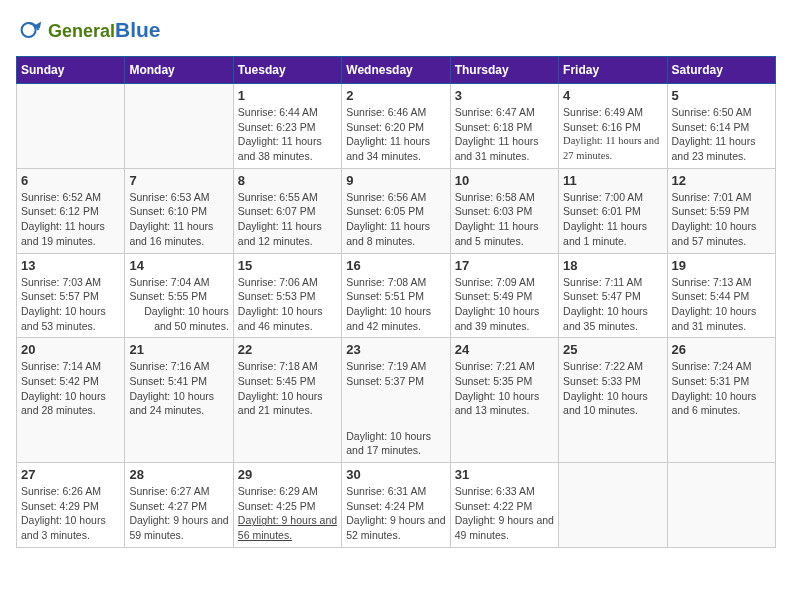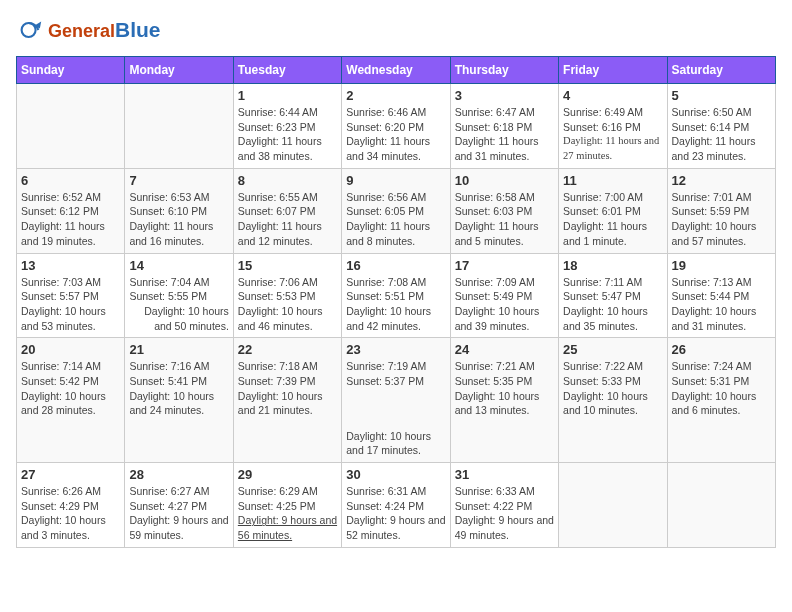--- a/index.html
+++ b/index.html
@@ -36,21 +36,21 @@
     .location {
       font-size: 14px;
       color: #555;
     }
     .calendar {
       width: 100%;
       border-collapse: collapse;
       font-size: 11px;
     }
     .calendar th {
-      background-color: #8b5cf6;
+      background-color: #4c1d95;
       color: #fff;
       padding: 6px 4px;
       text-align: left;
       font-weight: bold;
       font-size: 12px;
       border: 1px solid #1a5a9a;
     }
     .calendar td {
       border: 1px solid #ccc;
       vertical-align: top;
@@ -85,21 +85,21 @@
 <body>
 
 <div class="header">
   <div class="logo">
     <svg class="logo-icon" viewBox="0 0 40 40" xmlns="http://www.w3.org/2000/svg">
       <circle cx="18" cy="20" r="10" fill="none" stroke="#2a6db5" stroke-width="3"></circle>
       <path d="M18 10 Q28 10 32 20" stroke="#2a6db5" stroke-width="3" fill="none"></path>
       <path d="M26 14 L36 8 L34 18 Z" fill="#2a6db5"></path>
     </svg>
     <div>
-      <span style="font-size:18px;font-weight:bold;color:#c2410c;">General</span><span style="font-size:21px;font-weight:bold;color:#2a6db5;">Blue</span>
+      <span style="font-size:18px;font-weight:bold;color:#4d7c0f;">General</span><span style="font-size:21px;font-weight:bold;color:#2a6db5;">Blue</span>
     </div>
   </div>
 </div>
 
 <table class="calendar">
   <thead>
     <tr>
     <th>Sunday</th>
         <th>Monday</th>
         <th>Tuesday</th>
@@ -284,21 +284,21 @@
           <div class="cell-content">
             <div>Sunrise: 7:16 AM</div>
             <div>Sunset: 5:41 PM</div>
             <div style="white-space: normal;">Daylight: 10 hours and 24 minutes.</div>
           </div>
         </td>
         <td>
           <span class="day-number">22</span>
           <div class="cell-content">
             <div>Sunrise: 7:18 AM</div>
-            <div>Sunset: 7:39 PM</div>
+            <div>Sunset: 5:45 PM</div>
             <div style="white-space: normal;">Daylight: 10 hours and 21 minutes.</div>
           </div>
         </td>
         <td>
           <span class="day-number">23</span>
           <div class="cell-content">
             <div>Sunrise: 7:19 AM</div>
             <div>Sunset: 5:37 PM</div>
             <div style="white-space: normal; margin-top: 40px;">Daylight: 10 hours and 17 minutes.</div>
           </div>

